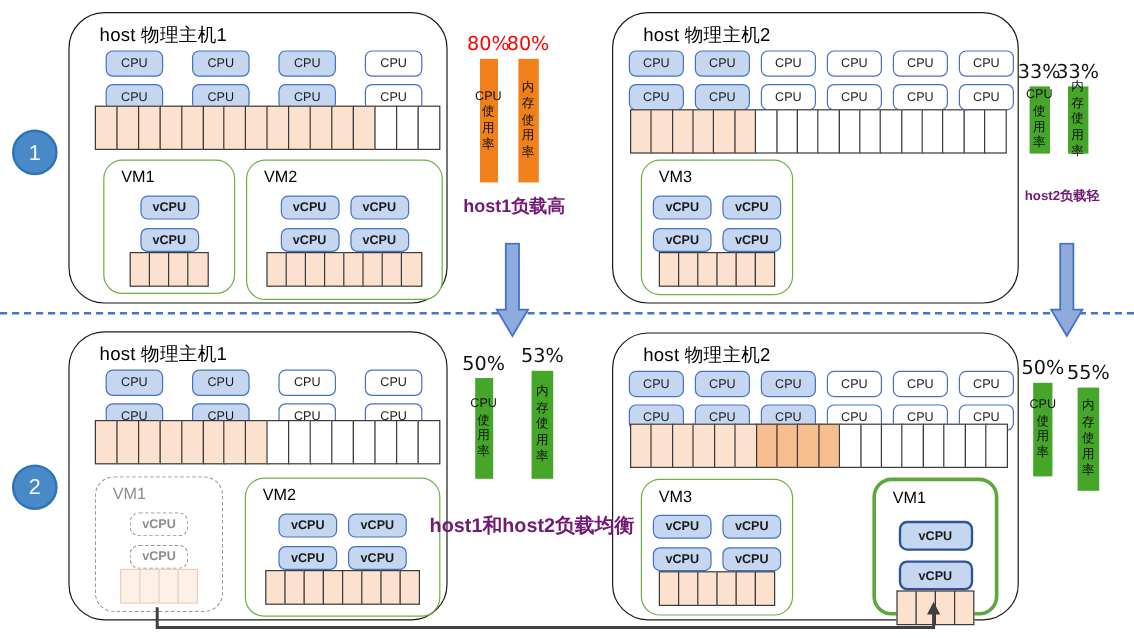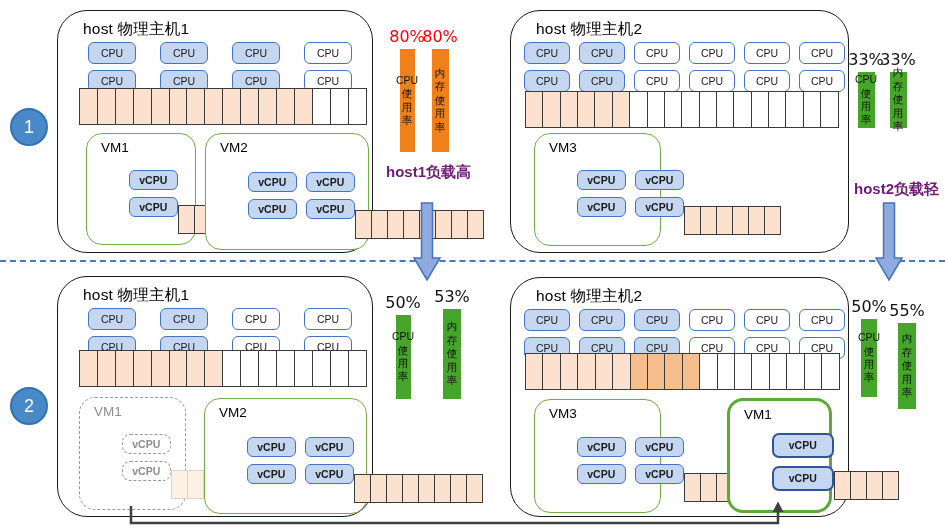--- a/index.html
+++ b/index.html
@@ -13,21 +13,21 @@
        display:flex;align-items:center;justify-content:center;font-size:10.5px;color:#1a1a1a;}
   .narrow .cpu{width:44px;}
   .cpu.on{background:#C5D7F0;}
   .mem{position:absolute;display:flex;}
   .cell{border:1.5px solid #3a3a3a;background:#fff;box-sizing:border-box;}
   .cell + .cell{margin-left:-1.5px;}
   .mem .cell{flex:1;}
   .cell.f1{background:#FBE1CE;}
   .cell.f2{background:#F6BD8F;}
   .vm{position:absolute;border:1.6px solid #6FAE46;border-radius:16px;background:#fff;
-      display:flex;align-items:center;box-sizing:border-box;}
+      display:flex;flex-direction:column;align-items:center;box-sizing:border-box;}
   .vm-name{align-self:flex-start;margin:6px 0 0 14px;font-size:13.5px;color:#000;}
   .vcpu-grid{display:grid;gap:7px 9px;margin-top:8px;font-weight:bold;}
   .vcpu{width:47px;height:18px;border:1.5px solid #4472C4;border-radius:6px;background:#C5D7F0;
         display:flex;align-items:center;justify-content:center;font-size:10.5px;color:#1a1a1a;}
   .vm-mem{display:flex;margin-top:auto;margin-bottom:10px;}
   .vm-mem .cell{width:17.5px;height:29px;flex:none;}
   .vm.ghost{border:1.6px dashed #9a9a9a;}
   .ghost .vm-name{color:#8d8d8d;}
   .ghost .vcpu{background:#fff;border:1.5px dashed #9a9a9a;border-radius:8px;color:#8d8d8d;}
   .ghost .cell{border-color:#e6d2c2;}
@@ -404,21 +404,22 @@
   </div>
   <div class="gauge green" style="left:889px;top:301px;">
     <div class="pct" style="color: rgb(17, 17, 17);">55%</div>
     <div class="bar" style="width: 18px; height: 86px; background: rgb(70, 166, 42);">内存
 使
 用
 率</div>
   </div>
 
   <div class="note orange" style="left:386px;top:163px;font-size:15px;">host1负载高</div>
-  <div class="note orange" style="left:854px;top:180px;font-size:15px;">host2负载轻</div>
+  <div class="note orange" style="left:854px;top:156px;font-size:11px;">host2负载轻</div>
+  <div class="note orange" style="left:358px;top:427px;font-size:16.5px;">host1和host2负载均衡</div>
 
   <div class="arrow" style="left:412px;top:202px;">
     <svg width="30" height="80" viewBox="0 0 30 80">
       <path d="M9.5 1 L20.5 1 L20.5 56 L28 56 L15 78 L2 56 L9.5 56 Z" fill="#8FAADC" stroke="#4472C4" stroke-width="1.5"></path>
     </svg>
   </div>
   <div class="arrow" style="left:874px;top:202px;">
     <svg width="30" height="80" viewBox="0 0 30 80">
       <path d="M9.5 1 L20.5 1 L20.5 56 L28 56 L15 78 L2 56 L9.5 56 Z" fill="#8FAADC" stroke="#4472C4" stroke-width="1.5"></path>
     </svg>

